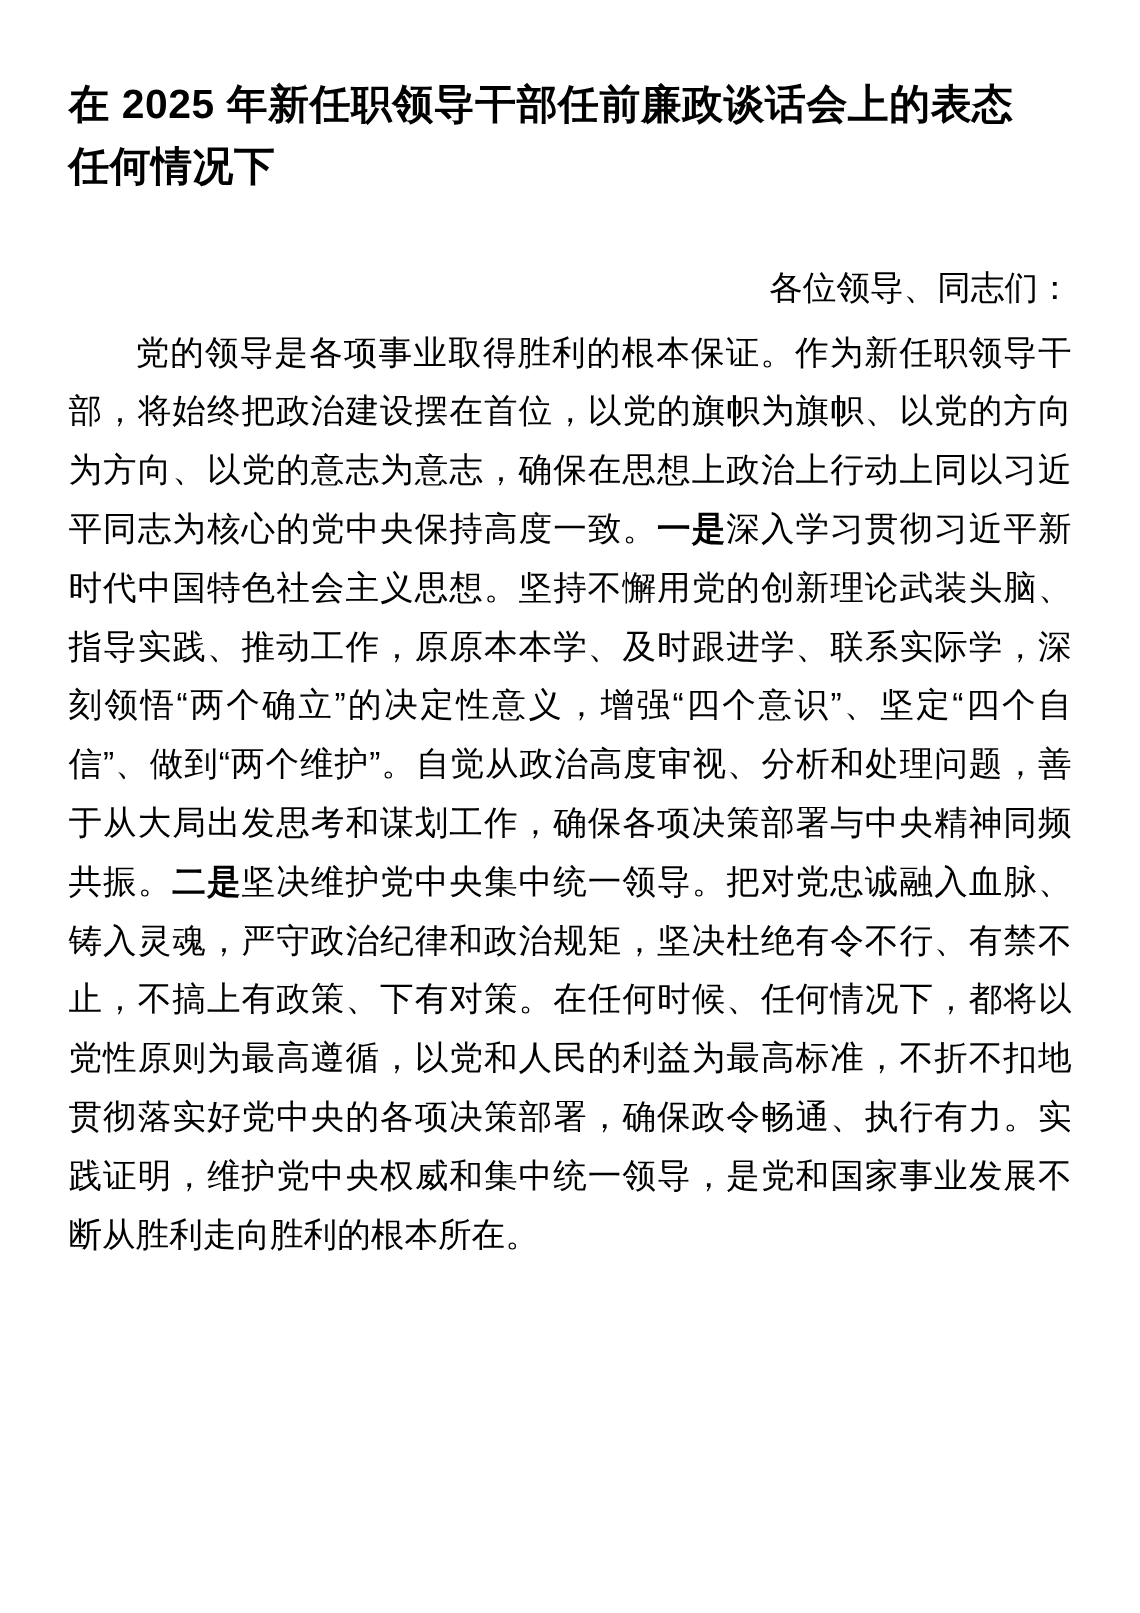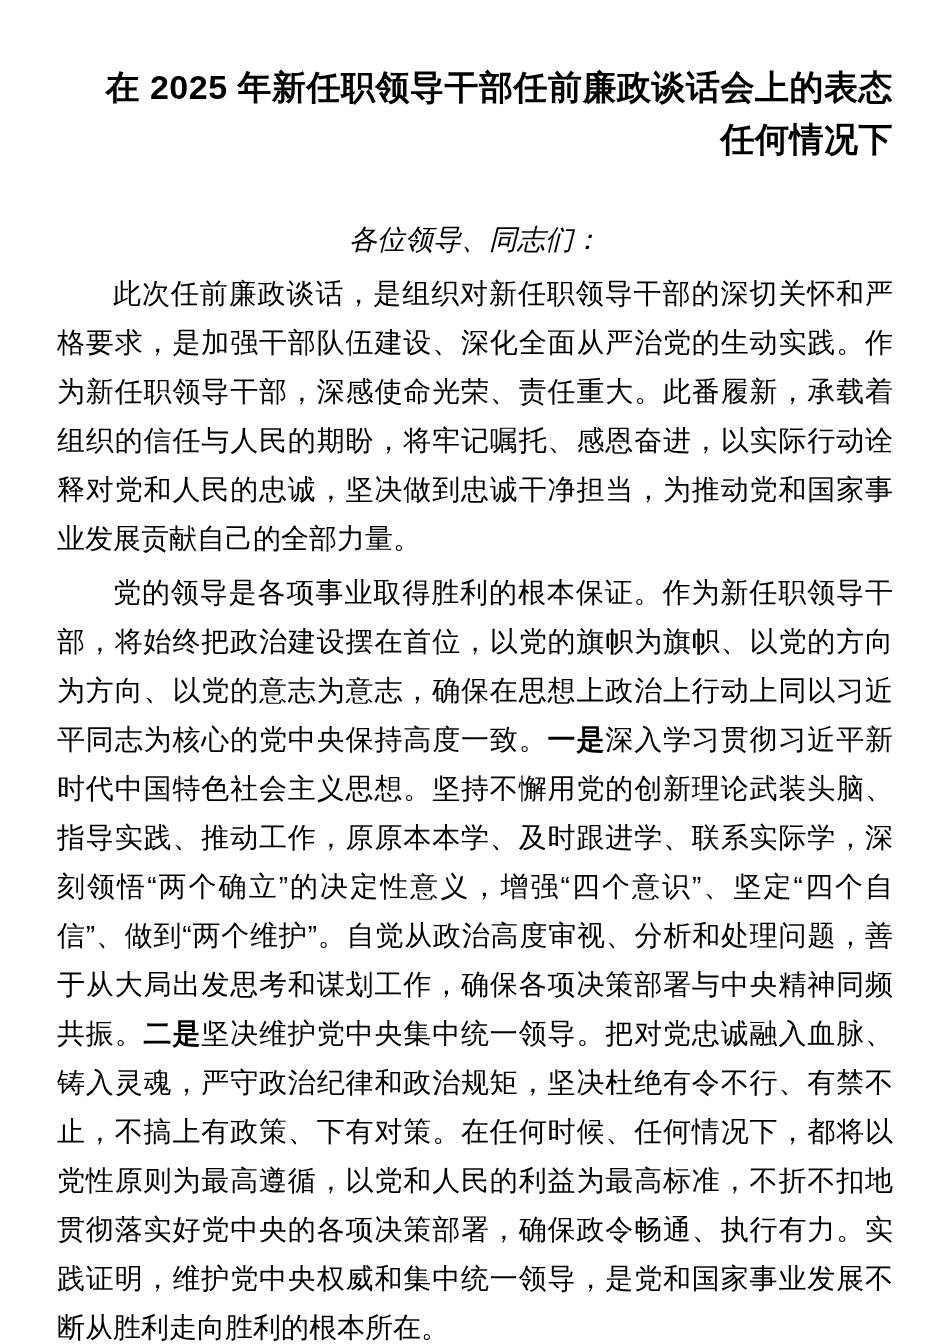--- a/index.html
+++ b/index.html
@@ -18,29 +18,28 @@
     box-sizing: border-box;
     width: 950px;
     height: 1344px;
     padding: 61px 57px 0 57px;
     background: #ffffff;
   }
   .title {
     font-size: 34px;
     line-height: 52px;
     font-weight: 700;
-    text-align: right;
+    text-align: left;
     letter-spacing: 0.5px;
   }
   .salutation {
     margin: 50px 0 0 0;
     font-size: 28px;
     line-height: 49px;
-    text-align: center;
-    font-style: italic;
+    text-align: right;
   }
   .para {
     margin: 5px 0 0 0;
     font-size: 28px;
     line-height: 49px;
     text-align: justify;
     text-justify: inter-ideograph;
     text-indent: 2em;
   }
   .heading {
@@ -53,16 +52,15 @@
 </head>
 <body>
 
 <div class="page">
   <div class="title">
     <div>在 2025 年新任职领导干部任前廉政谈话会上的表态</div>
     <div>任何情况下</div>
   </div>
   <p class="salutation">各位领导、同志们：</p>
   <div>
-      <p class="para"><span>此次任前廉政谈话，是组织对新任职领导干部的深切关怀和严格要求，是加强干部队伍建设、深化全面从严治党的生动实践。作为新任职领导干部，深感使命光荣、责任重大。此番履新，承载着组织的信任与人民的期盼，将牢记嘱托、感恩奋进，以实际行动诠释对党和人民的忠诚，坚决做到忠诚干净担当，为推动党和国家事业发展贡献自己的全部力量。</span></p>
       <p class="para"><span>党的领导是各项事业取得胜利的根本保证。作为新任职领导干部，将始终把政治建设摆在首位，以党的旗帜为旗帜、以党的方向为方向、以党的意志为意志，确保在思想上政治上行动上同以习近平同志为核心的党中央保持高度一致。</span><span class="bold">一是</span><span>深入学习贯彻习近平新时代中国特色社会主义思想。坚持不懈用党的创新理论武装头脑、指导实践、推动工作，原原本本学、及时跟进学、联系实际学，深刻领悟“两个确立”的决定性意义，增强“四个意识”、坚定“四个自信”、做到“两个维护”。自觉从政治高度审视、分析和处理问题，善于从大局出发思考和谋划工作，确保各项决策部署与中央精神同频共振。</span><span class="bold">二是</span><span>坚决维护党中央集中统一领导。把对党忠诚融入血脉、铸入灵魂，严守政治纪律和政治规矩，坚决杜绝有令不行、有禁不止，不搞上有政策、下有对策。在任何时候、任何情况下，都将以党性原则为最高遵循，以党和人民的利益为最高标准，不折不扣地贯彻落实好党中央的各项决策部署，确保政令畅通、执行有力。实践证明，维护党中央权威和集中统一领导，是党和国家事业发展不断从胜利走向胜利的根本所在。</span></p>
     </div>
 </div>
 
 </body></html>

